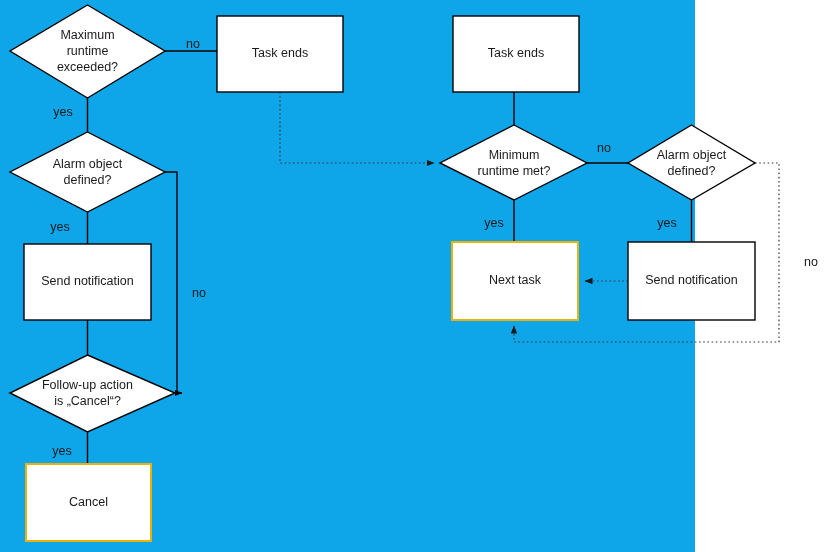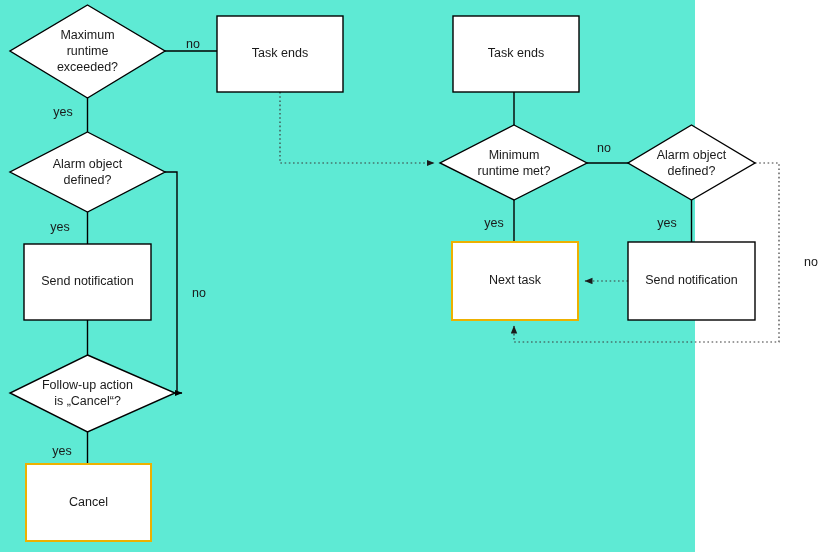--- a/index.html
+++ b/index.html
@@ -10,21 +10,21 @@
   body {
     width: 829px;
     height: 552px;
     overflow: hidden;
     font-family: "Liberation Sans", sans-serif;
   }
   #flowchart-root {
     position: relative;
     width: 695px;
     height: 552px;
-    background: #5eead4;
+    background: #0ea5e9;
   }
   svg.diagram {
     display: block;
     width: 829px;
     height: 552px;
   }
   .node-shape {
     fill: #ffffff;
     stroke: #000000;
     stroke-width: 1.4;

